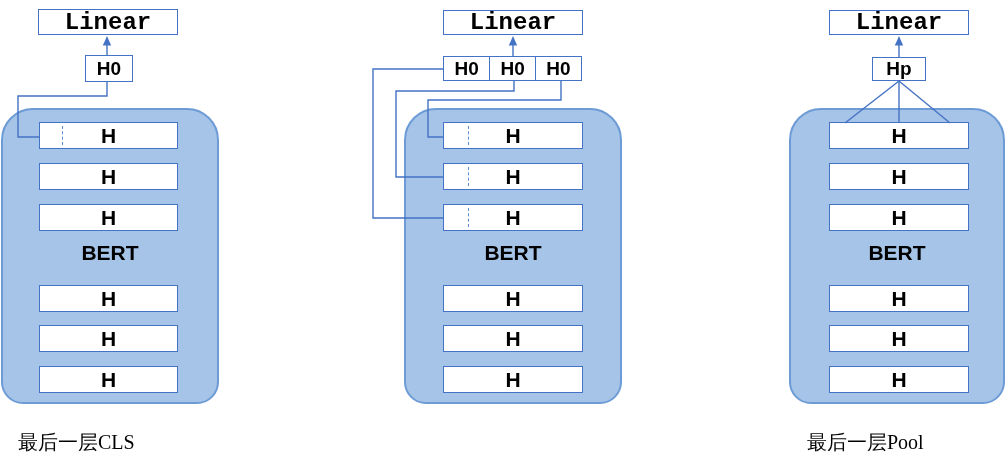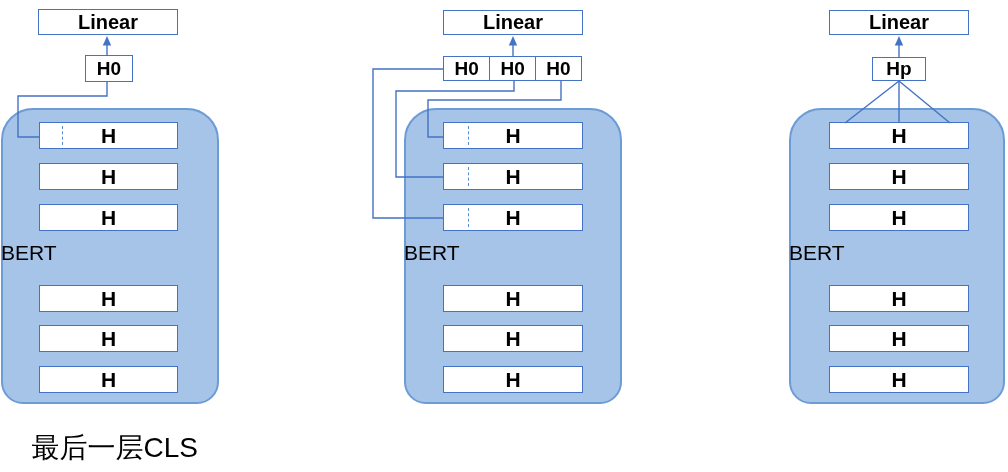--- a/index.html
+++ b/index.html
@@ -11,31 +11,31 @@
     --bg:#FFFFFF;
   }
   html,body{margin:0;padding:0;}
   body{font-family:"Liberation Sans","DejaVu Sans",sans-serif;background:var(--bg);}
   #stage{position:relative;width:1008px;height:472px;background:var(--bg);overflow:hidden;}
 
   .bert-box{position:absolute;background:var(--bert-fill);border:2px solid var(--bert-border);
             border-radius:32px 32px 22px 22px;box-sizing:border-box;z-index:1;}
   .box{position:absolute;background:#fff;border:1.5px solid var(--box-border);box-sizing:border-box;
        display:flex;align-items:center;justify-content:center;font-weight:bold;color:var(--text);z-index:2;}
-  .linear-box{font-size:20px;}
+  .linear-box{font-size:24px;font-family:Liberation Mono, monospace;}
   .pooled-box{font-size:19px;}
   .hrow{font-size:21px;}
   .pooled-row{position:absolute;display:flex;z-index:2;}
   .pooled-cell{width:47.4px;height:25px;background:#fff;border:1.5px solid var(--box-border);
                box-sizing:border-box;display:flex;align-items:center;justify-content:center;
                font-weight:bold;font-size:19px;color:var(--text);}
   .pooled-cell + .pooled-cell{margin-left:-1.5px;}
   .cls-dash{position:absolute;top:3px;bottom:3px;width:0;border-left:1.6px dashed #5B8BD0;}
-  .bert-label{position:absolute;font-weight:normal;font-size:21px;color:var(--text);z-index:2;}
-  .caption{position:absolute;text-align:right;font-size:28px;color:var(--text);z-index:2;}
+  .bert-label{position:absolute;text-align:center;font-weight:bold;font-size:21px;color:var(--text);z-index:2;}
+  .caption{position:absolute;text-align:left;font-size:20px;color:var(--text);z-index:2;font-family:Liberation Serif, serif;}
   #wires{position:absolute;left:0;top:0;width:1008px;height:472px;z-index:3;pointer-events:none;}
   #wires .w{stroke:var(--line);stroke-width:1.4;fill:none;}
   #wires .head{fill:var(--line);stroke:none;}
 </style>
 </head>
 <body>
 
 <div id="stage">
 
   <div class="bert-box" style="left:1px;top:108px;width:218px;height:296px;"></div>
@@ -124,20 +124,21 @@
   <div class="bert-label" style="left:789px;top:241px;width:216px;">BERT</div>
   <div class="box hrow" style="left:829px;top:285px;width:140px;height:27px;">
     <span>H</span>
   </div>
   <div class="box hrow" style="left:829px;top:325px;width:140px;height:27px;">
     <span>H</span>
   </div>
   <div class="box hrow" style="left:829px;top:366px;width:140px;height:27px;">
     <span>H</span>
   </div>
+  <div class="caption" style="left:807px;top:429px;width:180px;">最后一层Pool</div>
 
   <svg id="wires" viewBox="0 0 1008 472">
 
     <g>
       <line class="w" x1="107" y1="56" x2="107" y2="44"></line>
       <polygon class="head" points="107,36 102.8,45.5 111.2,45.5"></polygon>
     </g>
 
     <polyline class="w" points="107,82 107,96 18,96 18,137 39,137"></polyline>
 

